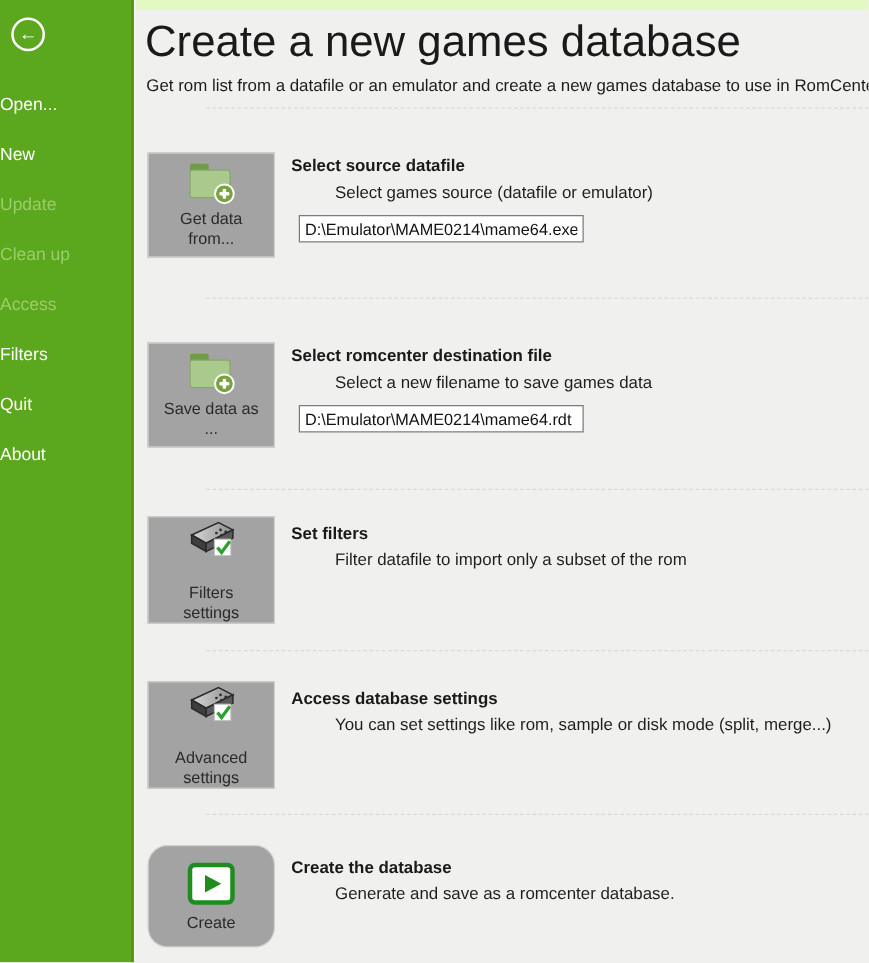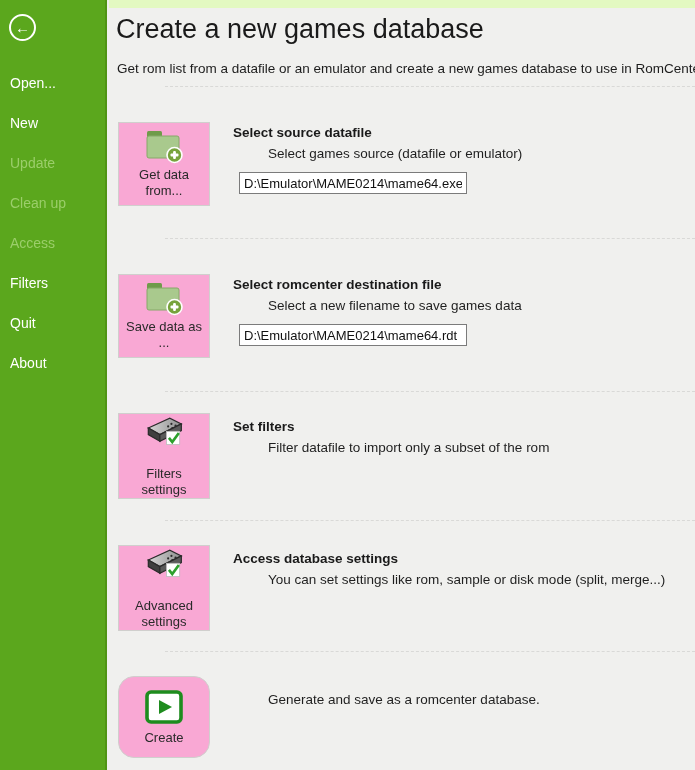--- a/index.html
+++ b/index.html
@@ -8,35 +8,35 @@
   #app { position:relative; width:695px; height:770px; overflow:hidden; background:#f0f0ee; }
 
   
   .sidebar { position:absolute; left:0; top:0; width:107px; height:770px;
              background:#5BA71D; border-right:2px solid #4F9414; }
   .back-btn { position:absolute; left:9px; top:14px; width:27px; height:27px;
               border:2px solid #ffffff; border-radius:50%; color:#ffffff;
               display:flex; align-items:center; justify-content:center;
               font-size:15px; line-height:1; cursor:pointer; }
   .menu { position:absolute; top:63px; left:0; width:100%; }
-  .menu-item { height:40px; line-height:40px; padding-left:10px; color:#ffffff;
+  .menu-item { height:40px; line-height:40px; padding-left:0; color:#ffffff;
                font-size:14px; cursor:pointer; white-space:nowrap; }
   .menu-item.disabled { color:#9bce6a; cursor:default; }
 
   
   .topbar { position:absolute; left:109px; top:0; width:586px; height:8px; background:#E3F9C1; }
-  .page-title { position:absolute; left:116px; top:14px; font-size:27px; font-weight:400;
+  .page-title { position:absolute; left:116px; top:14px; font-size:35px; font-weight:400;
                 color:#1a1a1a; white-space:nowrap; }
   .page-subtitle { position:absolute; left:117px; top:61px; font-size:13.5px; color:#1c1c1c;
                    white-space:nowrap; }
   .divider { position:absolute; left:165px; width:530px; height:0;
              border-top:1px dashed #d9d9d7; }
 
   .section { position:absolute; left:118px; width:560px; }
-  .icon-btn { position:absolute; left:0; top:0; width:92px; background:#f9a8d4;
+  .icon-btn { position:absolute; left:0; top:0; width:102px; background:#a3a3a3;
               border:1px solid #d0cfcd; display:flex; flex-direction:column;
               align-items:center; justify-content:center; gap:3px; cursor:pointer; }
   .icon-btn .lbl { font-size:13px; color:#2a2a2a; text-align:center; line-height:16px;
                    width:82px; }
   .col { position:absolute; left:115px; top:3px; width:440px; }
   .sec-title { font-size:13.5px; font-weight:700; color:#1a1a1a; white-space:nowrap; }
   .sec-desc  { font-size:13.5px; color:#1f1f1f; margin-top:6px; padding-left:7px; white-space:nowrap;margin-left:28px; }
   .path-input { display:block; margin-top:11px; margin-left:6px; width:228px; height:22px;
                 border:1px solid #7b7b7b; background:#ffffff; font-family:"Liberation Sans",sans-serif;
                 font-size:13px; color:#111; padding:1px 4px; }
@@ -167,17 +167,18 @@
 
   <div class="section" style="top:676px; height:82px">
     <div class="icon-btn h82">
       <svg width="40" height="38" viewBox="0 0 40 38">
         <rect x="3" y="3" width="34" height="30" rx="4" fill="#ffffff" stroke="#1E8C1E" stroke-width="3.6"></rect>
         <path d="M15 11 L28 18 L15 25 Z" fill="#1E8C1E"></path>
       </svg>
       <span class="lbl">Create</span>
     </div>
     <div class="col" style="top:10px">
+      <div class="sec-title">Create the database</div>
       <div class="sec-desc">Generate and save as a romcenter database.</div>
     </div>
   </div>
 
 </div>
 
 </body></html>

